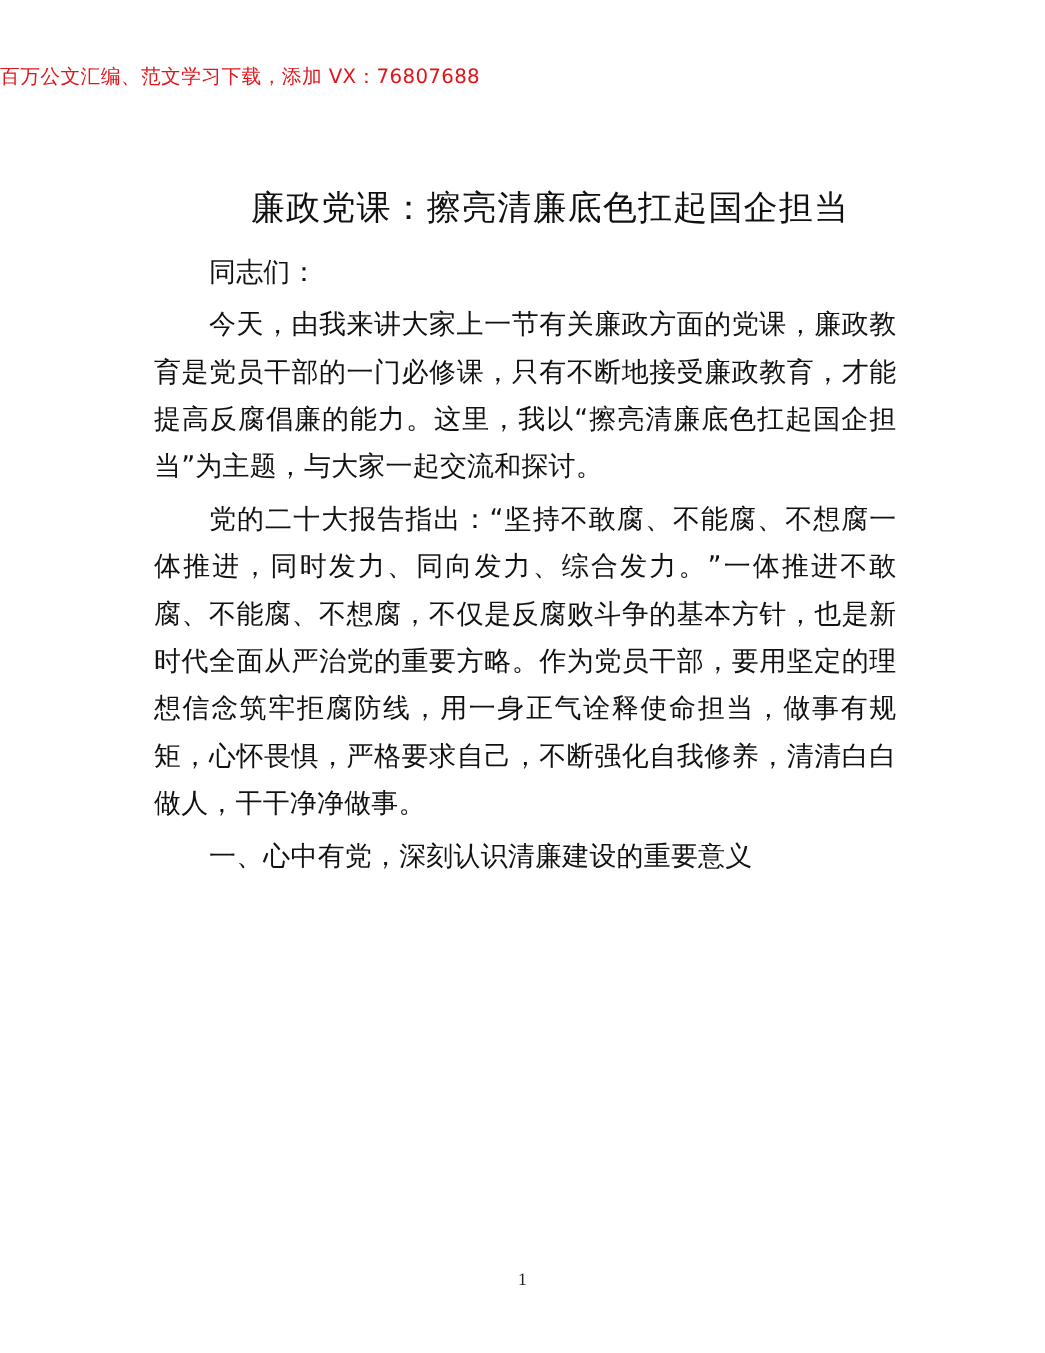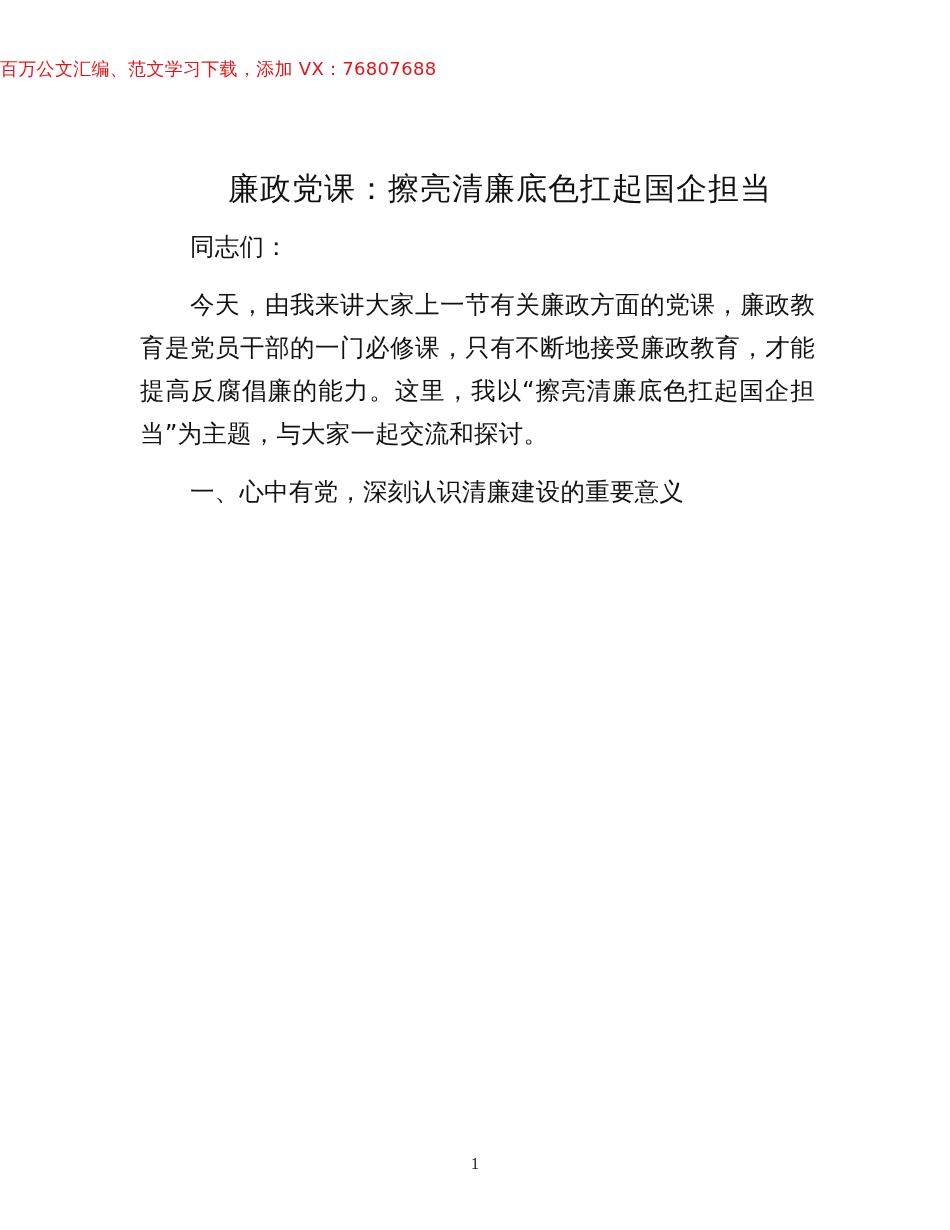--- a/index.html
+++ b/index.html
@@ -6,30 +6,31 @@
   body { width: 950px; height: 1230px; position: relative; overflow: hidden;
          font-family: "DejaVu Sans", "Liberation Sans", sans-serif; color: #111111; }
   .watermark { position: absolute; top: 57px; left: 0; width: 950px; text-align: left;
                color: #e0161b; font-size: 18px; letter-spacing: 0.3px; }
   .title { position: absolute; top: 168px; left: 0; width: 950px; text-align: center;
            font-size: 31px; letter-spacing: 1px; color: #111; padding-left: 25px; }
   .content { position: absolute; top: 225px; left: 140px; width: 675px; }
   .content p { margin: 0; font-size: 24.5px; line-height: 43px; text-align: justify;
                text-indent: 50px; letter-spacing: 0.2px; }
   .content p.salute { text-indent: 50px; margin-bottom: 0; }
-  .content p + p { margin-top: 15px; }
+  .content p + p { margin-top: 5px; }
   .page-num { position: absolute; top: 1155px; left: 0; width: 950px; text-align: center;
               font-family: "Liberation Serif", serif; font-size: 16px; color: #222; }
 </style>
 </head>
 <body>
 
 <div class="watermark">百万公文汇编、范文学习下载，添加 VX：76807688</div>
 
 <div class="title">廉政党课：擦亮清廉底色扛起国企担当</div>
 
 <div class="content">
   <p class="salute">同志们：</p>
   <p>今天，由我来讲大家上一节有关廉政方面的党课，廉政教育是党员干部的一门必修课，只有不断地接受廉政教育，才能提高反腐倡廉的能力。这里，我以“擦亮清廉底色扛起国企担当”为主题，与大家一起交流和探讨。</p>
+  <p>党的二十大报告指出：“坚持不敢腐、不能腐、不想腐一体推进，同时发力、同向发力、综合发力。”一体推进不敢腐、不能腐、不想腐，不仅是反腐败斗争的基本方针，也是新时代全面从严治党的重要方略。作为党员干部，要用坚定的理想信念筑牢拒腐防线，用一身正气诠释使命担当，做事有规矩，心怀畏惧，严格要求自己，不断强化自我修养，清清白白做人，干干净净做事。</p>
   <p>一、心中有党，深刻认识清廉建设的重要意义</p>
 </div>
 
 <div class="page-num">1</div>
 
 </body></html>

